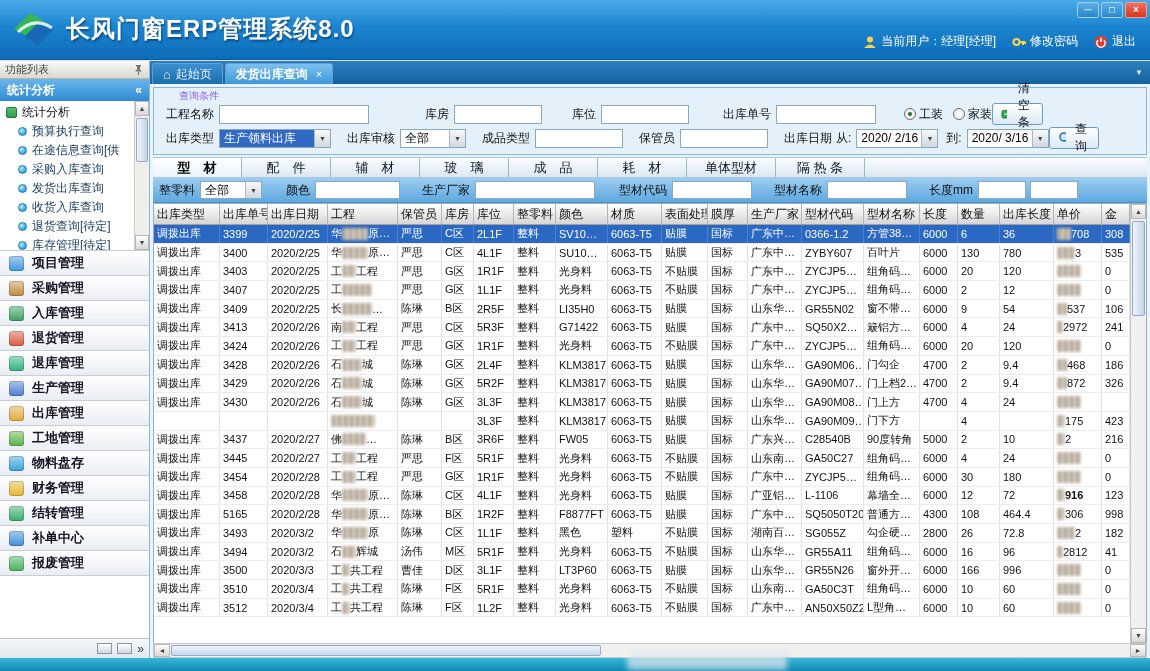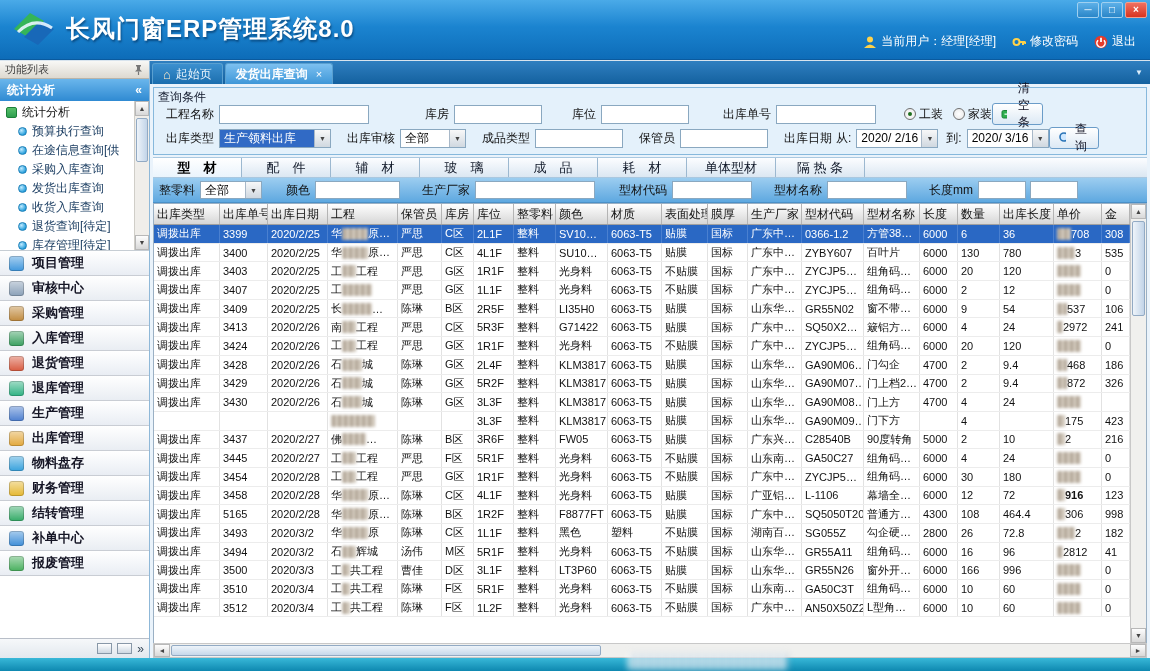--- a/index.html
+++ b/index.html
@@ -43,21 +43,21 @@
   
   .main{flex:1;display:flex;flex-direction:column;background:#eaf3fb;min-width:0;}
   .tabbar{height:23px;background:linear-gradient(#2f7fc0,#14619f);display:flex;align-items:flex-end;padding-left:2px;position:relative;flex:0 0 auto;}
   .tab{height:21px;display:flex;align-items:center;gap:5px;padding:0 10px;color:#eaf4fc;font-size:12px;background:linear-gradient(#3c90cf,#1b6eae);border:1px solid #5aa0d0;border-bottom:none;border-radius:3px 3px 0 0;margin-right:2px;}
   .tab.active{background:linear-gradient(#7cc0f0,#3e97d8);color:#fff;font-weight:bold;}
   .tab .close-x{font-size:11px;margin-left:3px;font-weight:normal;}
   .home-ic{color:#ffe9c8;font-size:13px;line-height:1;}
   .tabbar-caret{position:absolute;right:7px;top:7px;color:#dceefb;font-size:8px;}
 
   .query-panel{margin:3px 3px 2px 3px;border:1px solid #86b8dc;background:#e4f1fb;position:relative;padding:14px 6px 4px 6px;flex:0 0 auto;}
-  .query-title{position:absolute;top:1px;left:4px;font-size:12px;color:#0f172a;}
+  .query-title{position:absolute;top:1px;left:25px;font-size:10px;color:#8b5cf6;}
   .q-row{display:flex;align-items:center;height:24px;}
   .q-label{color:#111;white-space:nowrap;}
   .text-input{height:19px;border:1px solid #8aa8c0;background:#fff;padding:0 3px;font-size:12px;margin-left:5px;}
   .combo{display:inline-flex;height:19px;border:1px solid #8aa8c0;background:#fff;align-items:center;margin-left:5px;}
   .combo-text{padding:0 4px;font-size:12px;white-space:nowrap;overflow:hidden;display:inline-block;}
   .combo-text.hl{background:#316ac5;color:#fff;}
   .combo-arrow{width:16px;align-self:stretch;border-left:1px solid #a8b8c8;background:linear-gradient(#f8f8f8,#d0d8e0);display:flex;align-items:center;justify-content:center;font-size:7px;color:#444;}
   .radio{width:12px;height:12px;border-radius:50%;border:1px solid #707070;background:radial-gradient(#fff,#e6e6e6);display:inline-block;position:relative;flex:0 0 auto;margin-right:3px;}
   .radio.checked::after{content:"";position:absolute;left:3px;top:3px;width:4px;height:4px;border-radius:50%;background:#1e6e1e;}
   .btn{height:22px;display:inline-flex;align-items:center;gap:6px;padding:0 8px;border:1px solid #6a9cc8;border-radius:3px;background:linear-gradient(#ffffff,#dce9f5);font-size:12px;color:#112;width:86px;justify-content:center;}
@@ -196,24 +196,20 @@
           </div>
         <div class="scroll-btn">▼</div>
       </div>
     </div>
     <div class="module-list">
         <div class="module-item">
           <span class="mod-icon" style="background-color: rgb(63, 151, 221);"></span>
           <span class="mod-label">项目管理</span>
         </div>
         <div class="module-item">
-          <span class="mod-icon" style="background-color: rgb(138, 160, 184);"></span>
-          <span class="mod-label">审核中心</span>
-        </div>
-        <div class="module-item">
           <span class="mod-icon" style="background-color: rgb(192, 138, 62);"></span>
           <span class="mod-label">采购管理</span>
         </div>
         <div class="module-item">
           <span class="mod-icon" style="background-color: rgb(58, 160, 96);"></span>
           <span class="mod-label">入库管理</span>
         </div>
         <div class="module-item">
           <span class="mod-icon" style="background-color: rgb(216, 90, 64);"></span>
           <span class="mod-label">退货管理</span>
@@ -222,20 +218,24 @@
           <span class="mod-icon" style="background-color: rgb(47, 178, 131);"></span>
           <span class="mod-label">退库管理</span>
         </div>
         <div class="module-item">
           <span class="mod-icon" style="background-color: rgb(77, 127, 208);"></span>
           <span class="mod-label">生产管理</span>
         </div>
         <div class="module-item">
           <span class="mod-icon" style="background-color: rgb(226, 168, 60);"></span>
           <span class="mod-label">出库管理</span>
+        </div>
+        <div class="module-item">
+          <span class="mod-icon" style="background-color: rgb(89, 179, 72);"></span>
+          <span class="mod-label">工地管理</span>
         </div>
         <div class="module-item">
           <span class="mod-icon" style="background-color: rgb(56, 162, 221);"></span>
           <span class="mod-label">物料盘存</span>
         </div>
         <div class="module-item">
           <span class="mod-icon" style="background-color: rgb(229, 184, 50);"></span>
           <span class="mod-label">财务管理</span>
         </div>
         <div class="module-item">

